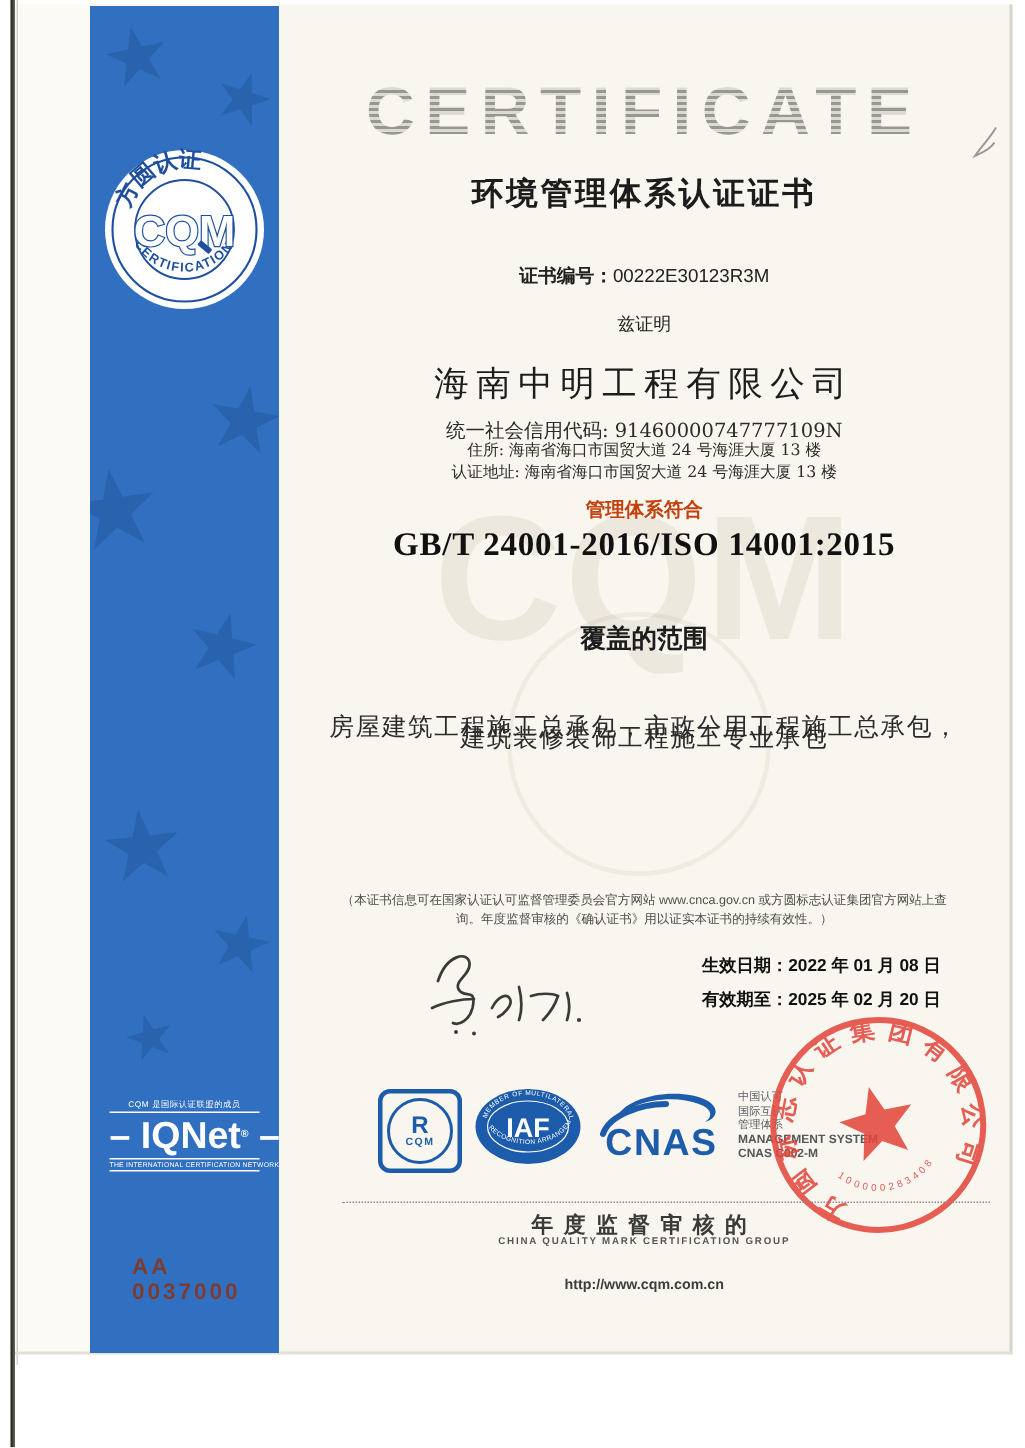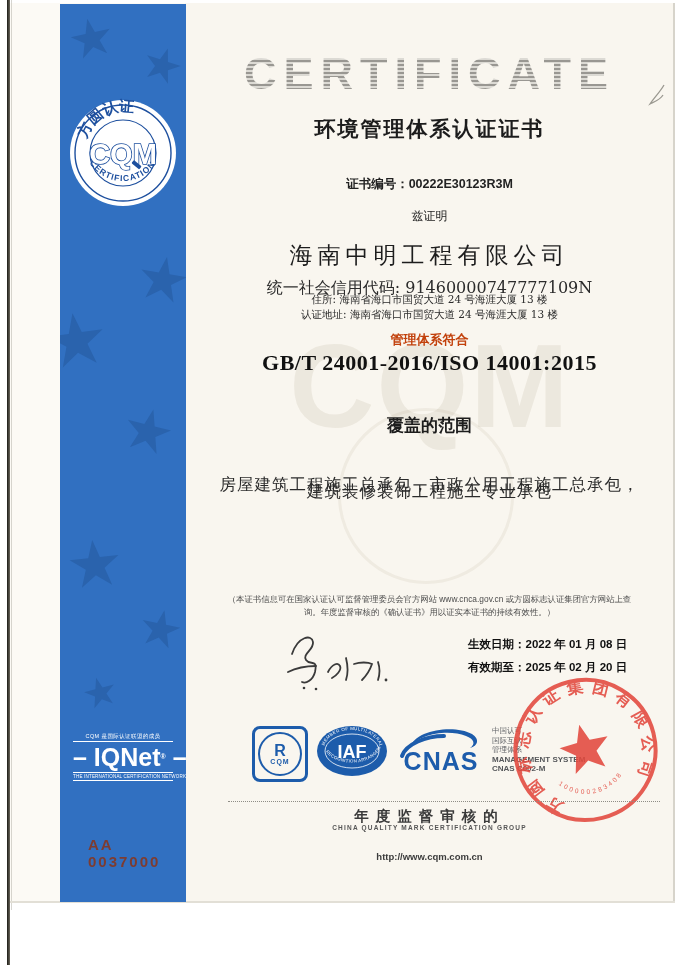--- a/index.html
+++ b/index.html
@@ -28,25 +28,25 @@
     opacity:.9;white-space:nowrap;
   }
   
   .cqm-watermark{left:250px;top:318px;width:360px;text-align:center;
     font-size:118px;font-weight:700;letter-spacing:2px;color:rgba(158,142,110,0.13);white-space:nowrap;}
   .cqm-watermark-ring{left:338px;top:408px;width:170px;height:170px;border:3px solid rgba(158,142,110,0.10);border-radius:50%;}
   
   .c-center{left:185px;width:489px;text-align:center;}
   .title{top:115px;font-size:21px;font-weight:700;letter-spacing:2px;color:#1c1c1c;}
   .certnum{top:176px;font-size:12.5px;font-weight:700;color:#222;}
-  .certnum .num{font-weight:700;font-family:"Liberation Sans",sans-serif;}
+  .certnum .num{font-weight:400;font-family:"Liberation Sans",sans-serif;}
   .certify{top:208px;font-size:12px;color:#222;}
   .company{top:240px;font-size:23px;letter-spacing:5px;font-family:"DejaVu Serif",serif;color:#1d1d1d;}
   .kai{font-family:"DejaVu Serif",serif;color:#2b2b2b;}
-  .credit{top:278px;font-size:16px;}
+  .credit{top:278px;font-size:13px;}
   .addr1{top:293px;font-size:10.5px;}
   .addr2{top:308px;font-size:10.5px;}
   .conform{top:331px;font-size:13px;font-weight:700;color:#c2410c;}
   .standard{top:350px;font-size:22px;font-weight:700;font-family:"Liberation Serif",serif;color:#111;letter-spacing:.5px;}
   .scope-title{top:414px;font-size:17px;font-weight:700;color:#1d1d1d;}
   .scope1{top:434px;font-size:16.5px;letter-spacing:1px;margin-top:40px;}
   .scope2{top:481px;font-size:16.5px;letter-spacing:1px;}
   .disc{font-size:9px;color:#4c4c4c;transform:scale(.93);transform-origin:center top;}
   .disc1{top:594px;}
   .disc2{top:607px;}

